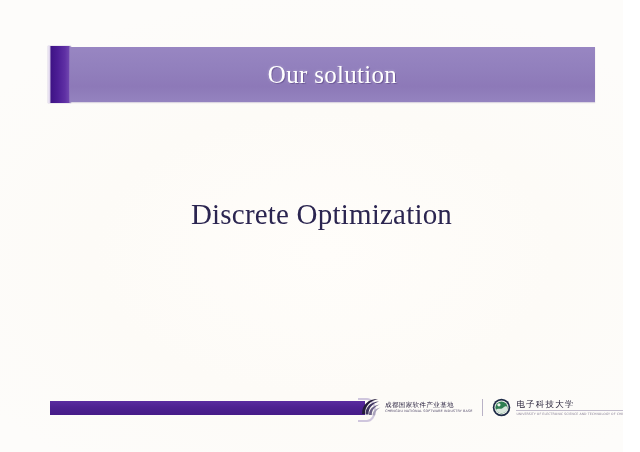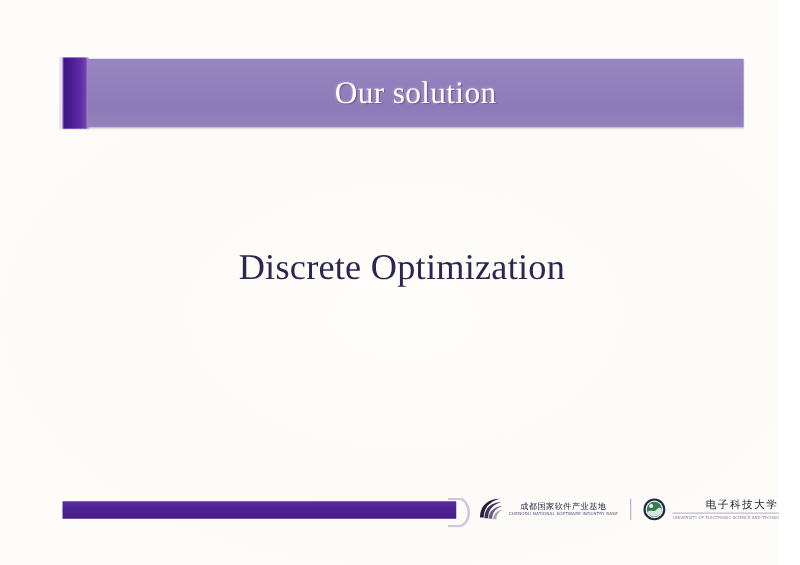--- a/index.html
+++ b/index.html
@@ -117,27 +117,26 @@
     width: 16px;
     height: 20px;
     border-radius: 0 50% 50% 0 / 0 50% 50% 0;
     border: 2px solid #cfc6dd;
     border-left: none;
     background: transparent;
   }
 
   #footer-logos {
     position: absolute;
-    left: 382px;
+    left: 360px;
     top: 0px;
     width: 215px;
     height: 30px;
     display: flex;
     align-items: center;
-    text-align: center;
   }
 
   .logo-group {
     display: flex;
     align-items: center;
     height: 24px;
   }
 
   #logo-swoosh-mark {
     width: 22px;

